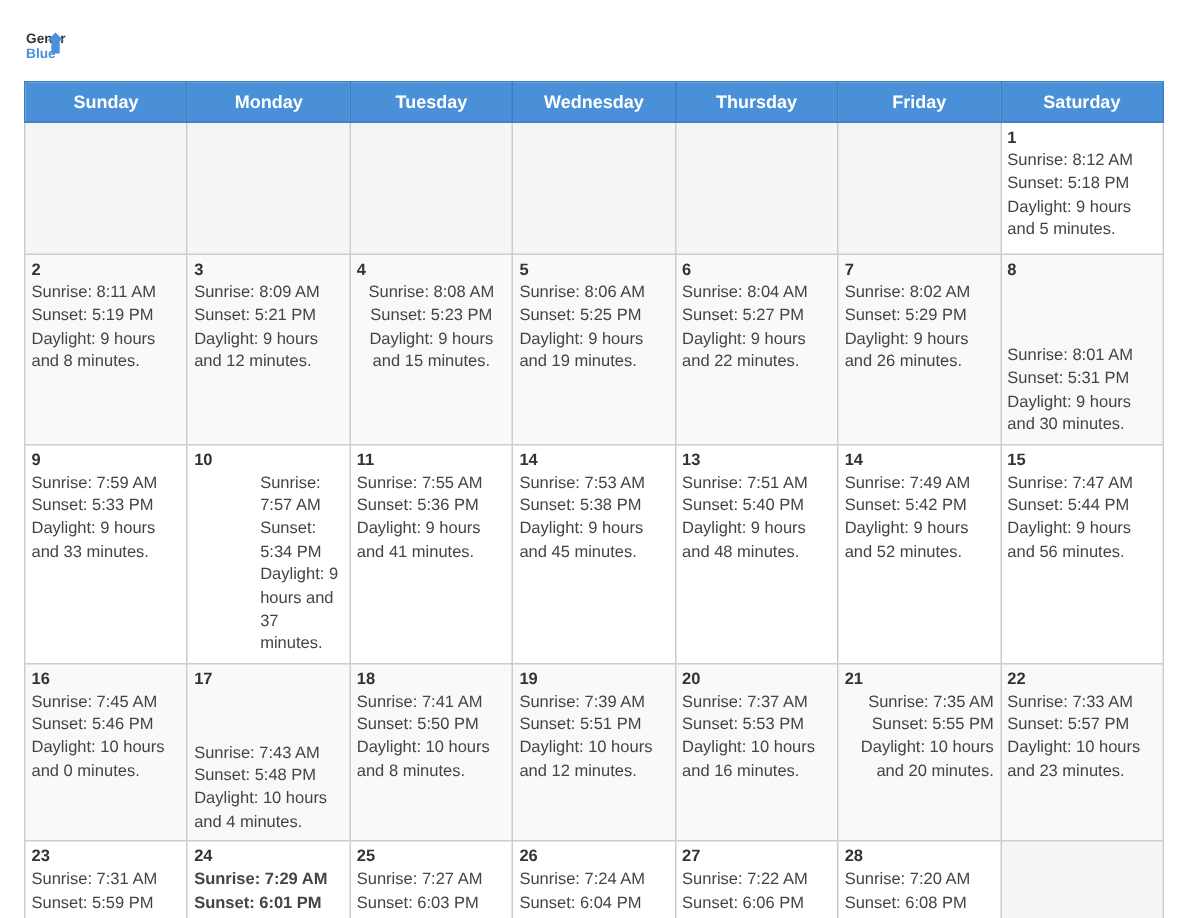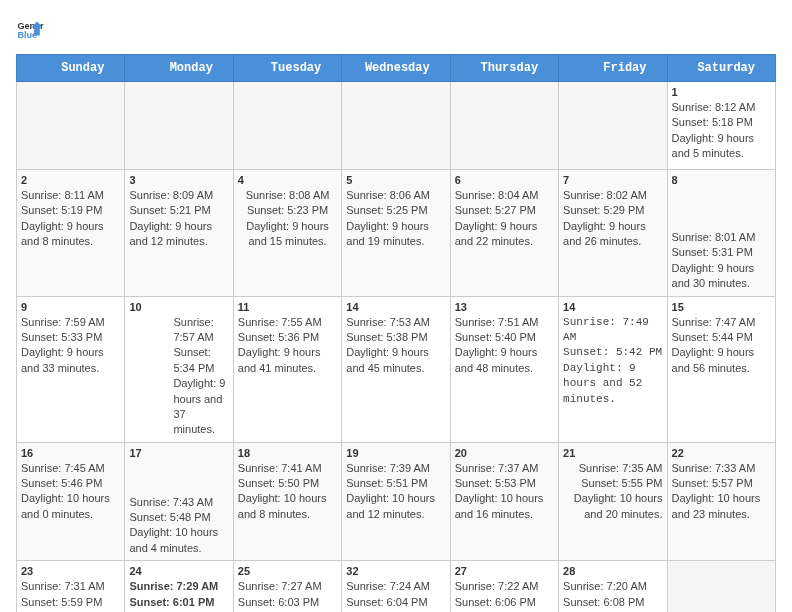--- a/index.html
+++ b/index.html
@@ -40,24 +40,23 @@
     table {
       width: 100%;
       border-collapse: collapse;
       table-layout: fixed;
     }
     thead tr th {
       background-color: #4a90d9;
       color: white;
       font-size: 12px;
       font-weight: bold;
-      padding: 6px 20px;
-      text-align: right;
+      padding: 6px 9px;
+      text-align: center;
       border: 1px solid #3a7fc1;
-      font-family: Liberation Mono, monospace;
     }
     tbody tr td {
       border: 1px solid #ccc;
       vertical-align: top;
       padding: 4px;
       height: 88px;
       font-size: 9.5px;
       color: #333;
       background: #fff;
     }
@@ -197,21 +196,21 @@
 Daylight: 9 hours and 45 minutes.</div>
         </td>
         <td>
           <span class="day-num">13</span>
           <div class="day-info" style="white-space: pre-line;">Sunrise: 7:51 AM
 Sunset: 5:40 PM
 Daylight: 9 hours and 48 minutes.</div>
         </td>
         <td>
           <span class="day-num">14</span>
-          <div class="day-info" style="white-space: pre-line; font-family: Liberation Mono, monospace;">Sunrise: 7:49 AM
+          <div class="day-info" style="white-space: pre-line;">Sunrise: 7:49 AM
 Sunset: 5:42 PM
 Daylight: 9 hours and 52 minutes.</div>
         </td>
         <td>
           <span class="day-num">15</span>
           <div class="day-info" style="white-space: pre-line;">Sunrise: 7:47 AM
 Sunset: 5:44 PM
 Daylight: 9 hours and 56 minutes.</div>
         </td>
       </tr>
@@ -272,21 +271,21 @@
 Sunset: 6:01 PM
 Daylight: 10 hours and 31 minutes.</div>
         </td>
         <td>
           <span class="day-num">25</span>
           <div class="day-info" style="white-space: pre-line;">Sunrise: 7:27 AM
 Sunset: 6:03 PM
 Daylight: 10 hours and 35 minutes.</div>
         </td>
         <td>
-          <span class="day-num">32</span>
+          <span class="day-num">26</span>
           <div class="day-info" style="white-space: pre-line;">Sunrise: 7:24 AM
 Sunset: 6:04 PM
 Daylight: 10 hours and 39 minutes.</div>
         </td>
         <td>
           <span class="day-num">27</span>
           <div class="day-info" style="white-space: pre-line;">Sunrise: 7:22 AM
 Sunset: 6:06 PM
 Daylight: 10 hours and 43 minutes.</div>
         </td>

